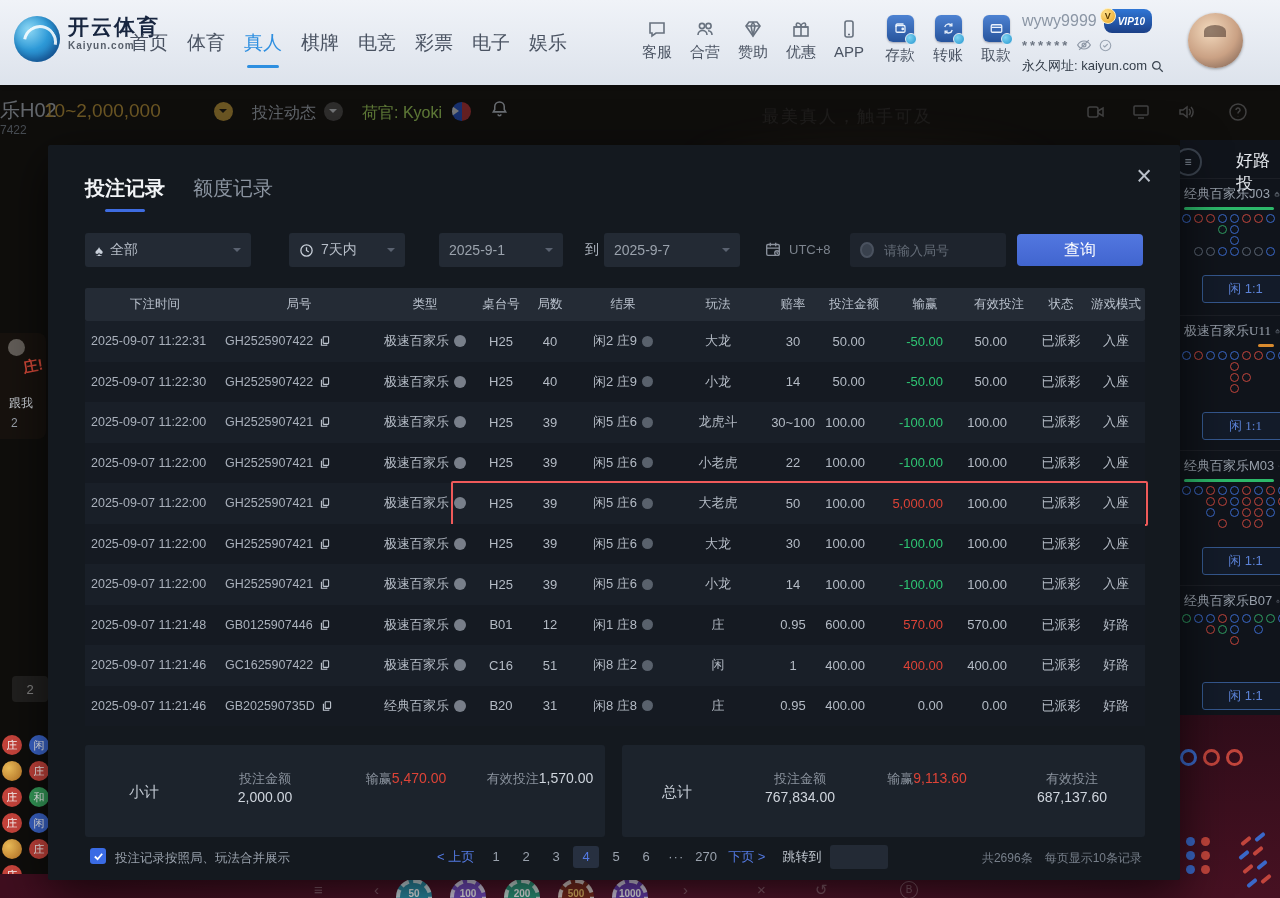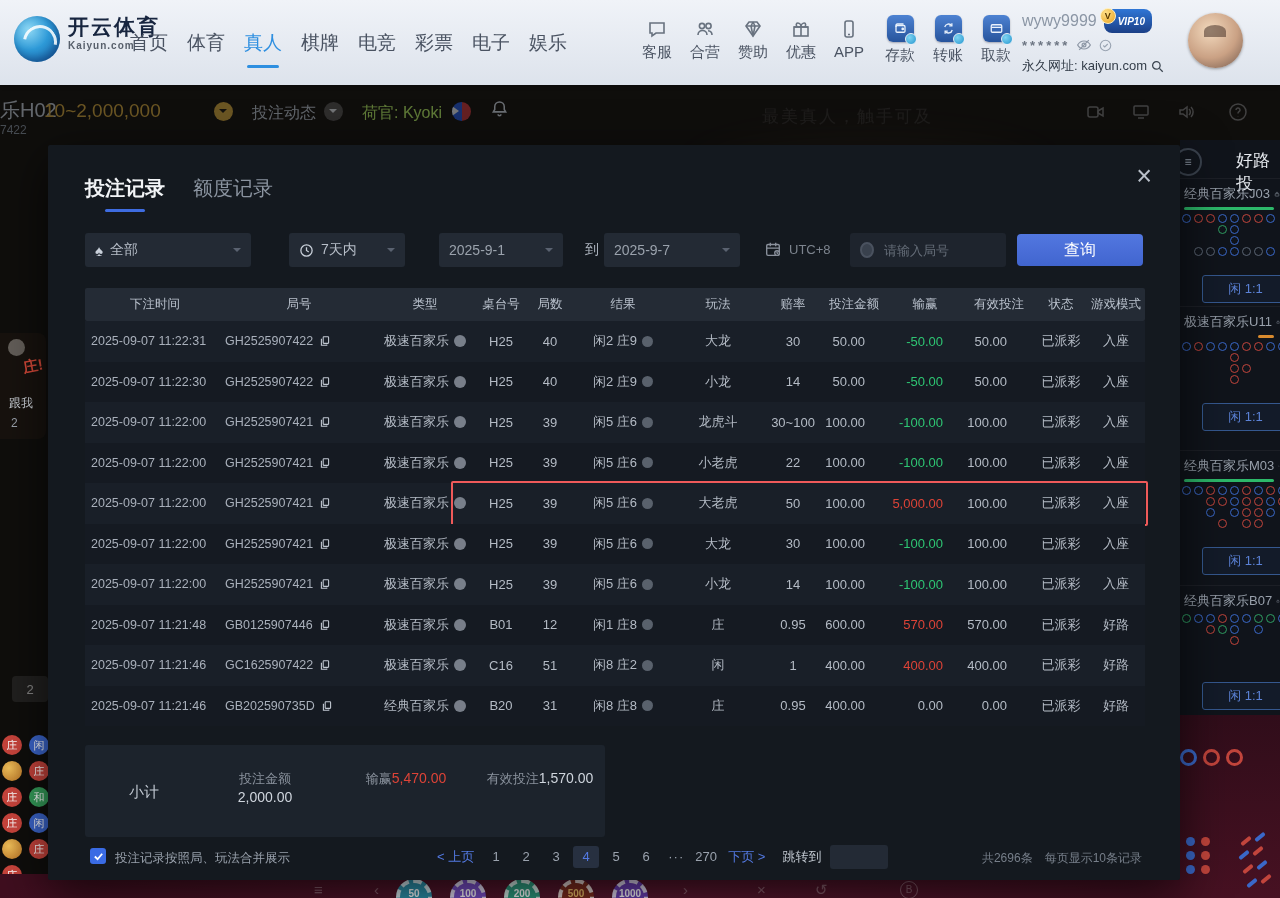--- a/index.html
+++ b/index.html
@@ -360,21 +360,21 @@
             <span class="bead b"></span>
             <span class="bead o"></span>
             <span class="bead o"></span>
             <span class="bead b"></span>
             <span class="bead empty"></span>
           </div>
         </div>
       <div class="sb-btn">闲 1:1</div>
     </div>
 
-    <div class="sb-card" style="top:166px;">
+    <div class="sb-card" style="top:175px;font-family:Liberation Serif, serif;">
       <div class="sb-name">
           <span>极速百家乐U11</span>
         <svg width="10" height="10" viewBox="0 0 20 20" fill="none" stroke="#7d8591" stroke-width="2">
             <rect x="4" y="9" width="12" height="8" rx="1"></rect>
             <path d="M7 9V7a3 3 0 0 1 6 0v2"></path>
           </svg>
         </div>
       <div class="sb-prog orange"></div>
       <div class="road">
           <div class="road-row">
@@ -1030,20 +1030,26 @@
           <span class="td c13">好路</span>
         </div>
       </div>
 
     <div class="sumcard sum1">
       <span class="sum-label">小计</span>
       <span class="stat st1"><span class="sl1">投注金额</span><span class="sl2">2,000.00</span></span>
       <span class="stat st2"><span class="sl1">输赢</span><span class="sl2 red">5,470.00</span></span>
       <span class="stat st3"><span class="sl1">有效投注</span><span class="sl2">1,570.00</span></span>
     </div>
+    <div class="sumcard sum2">
+      <span class="sum-label">总计</span>
+      <span class="stat st1"><span class="sl1">投注金额</span><span class="sl2">767,834.00</span></span>
+      <span class="stat st2"><span class="sl1">输赢</span><span class="sl2 red">9,113.60</span></span>
+      <span class="stat st3"><span class="sl1">有效投注</span><span class="sl2">687,137.60</span></span>
+    </div>
 
     <div class="mfooter">
       <span class="chk">
         <svg width="11" height="11" viewBox="0 0 12 12" fill="none" stroke="#fff" stroke-width="2">
             <path d="M2 6l3 3 5-6"></path>
           </svg>
       </span>
       <span class="chk-label">投注记录按照局、玩法合并展示</span>
       <div class="pager">
         <span class="pnav">&lt; 上页</span>

